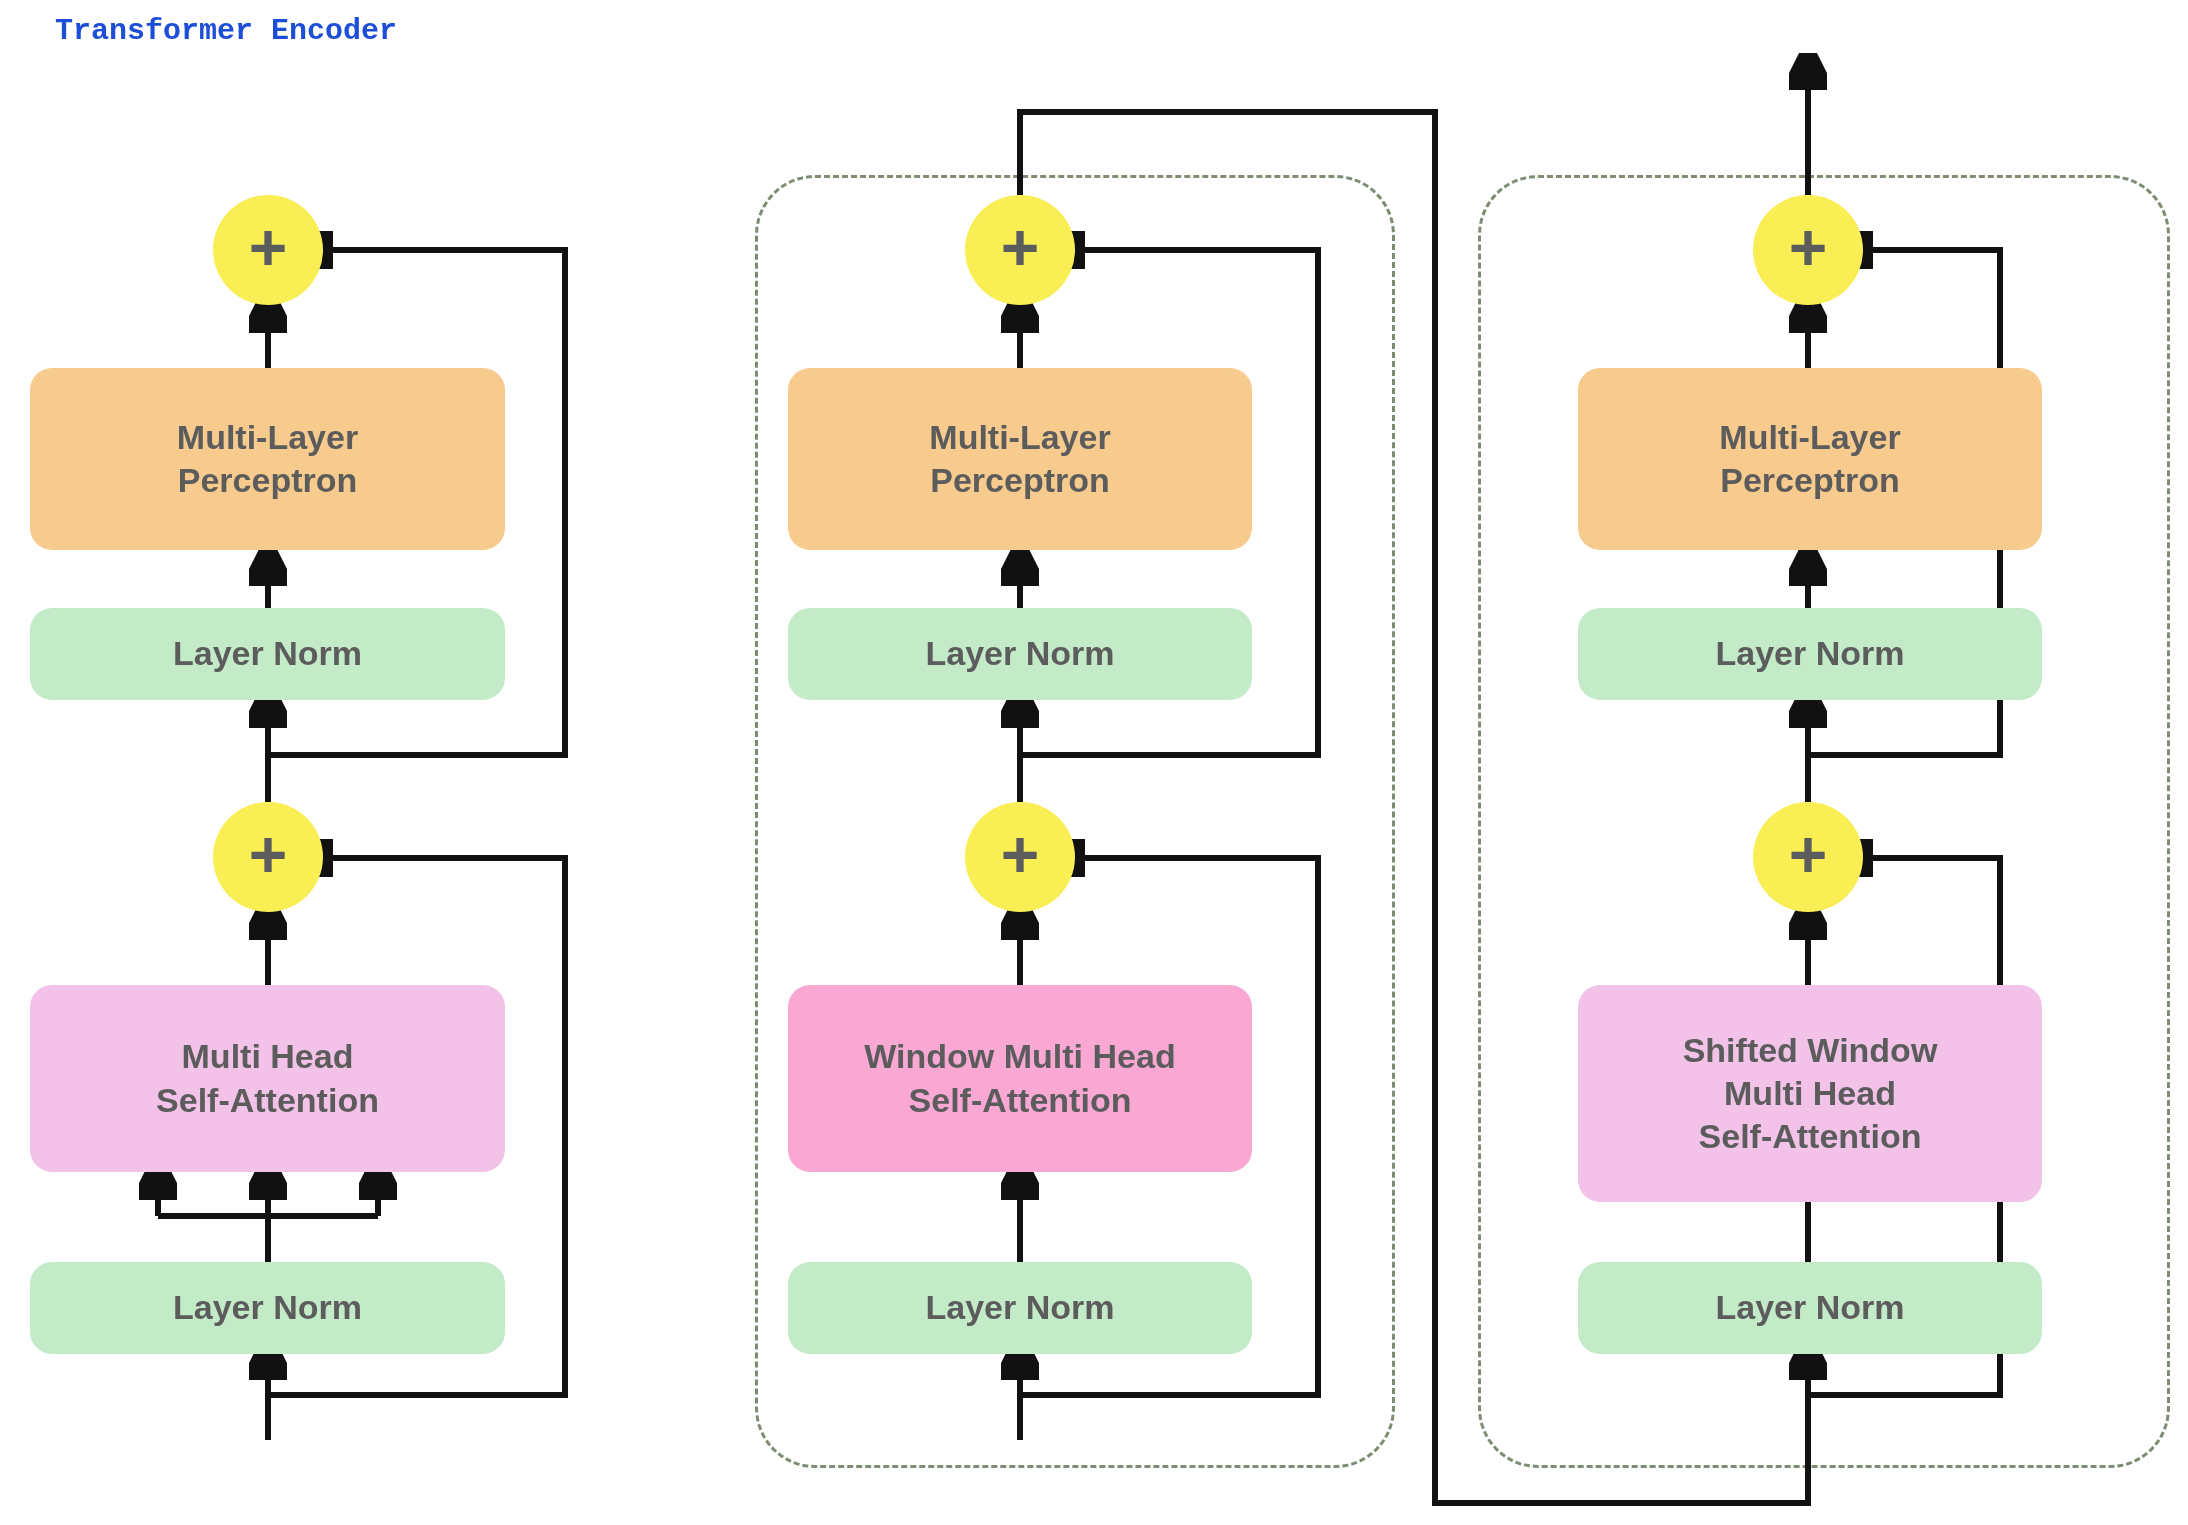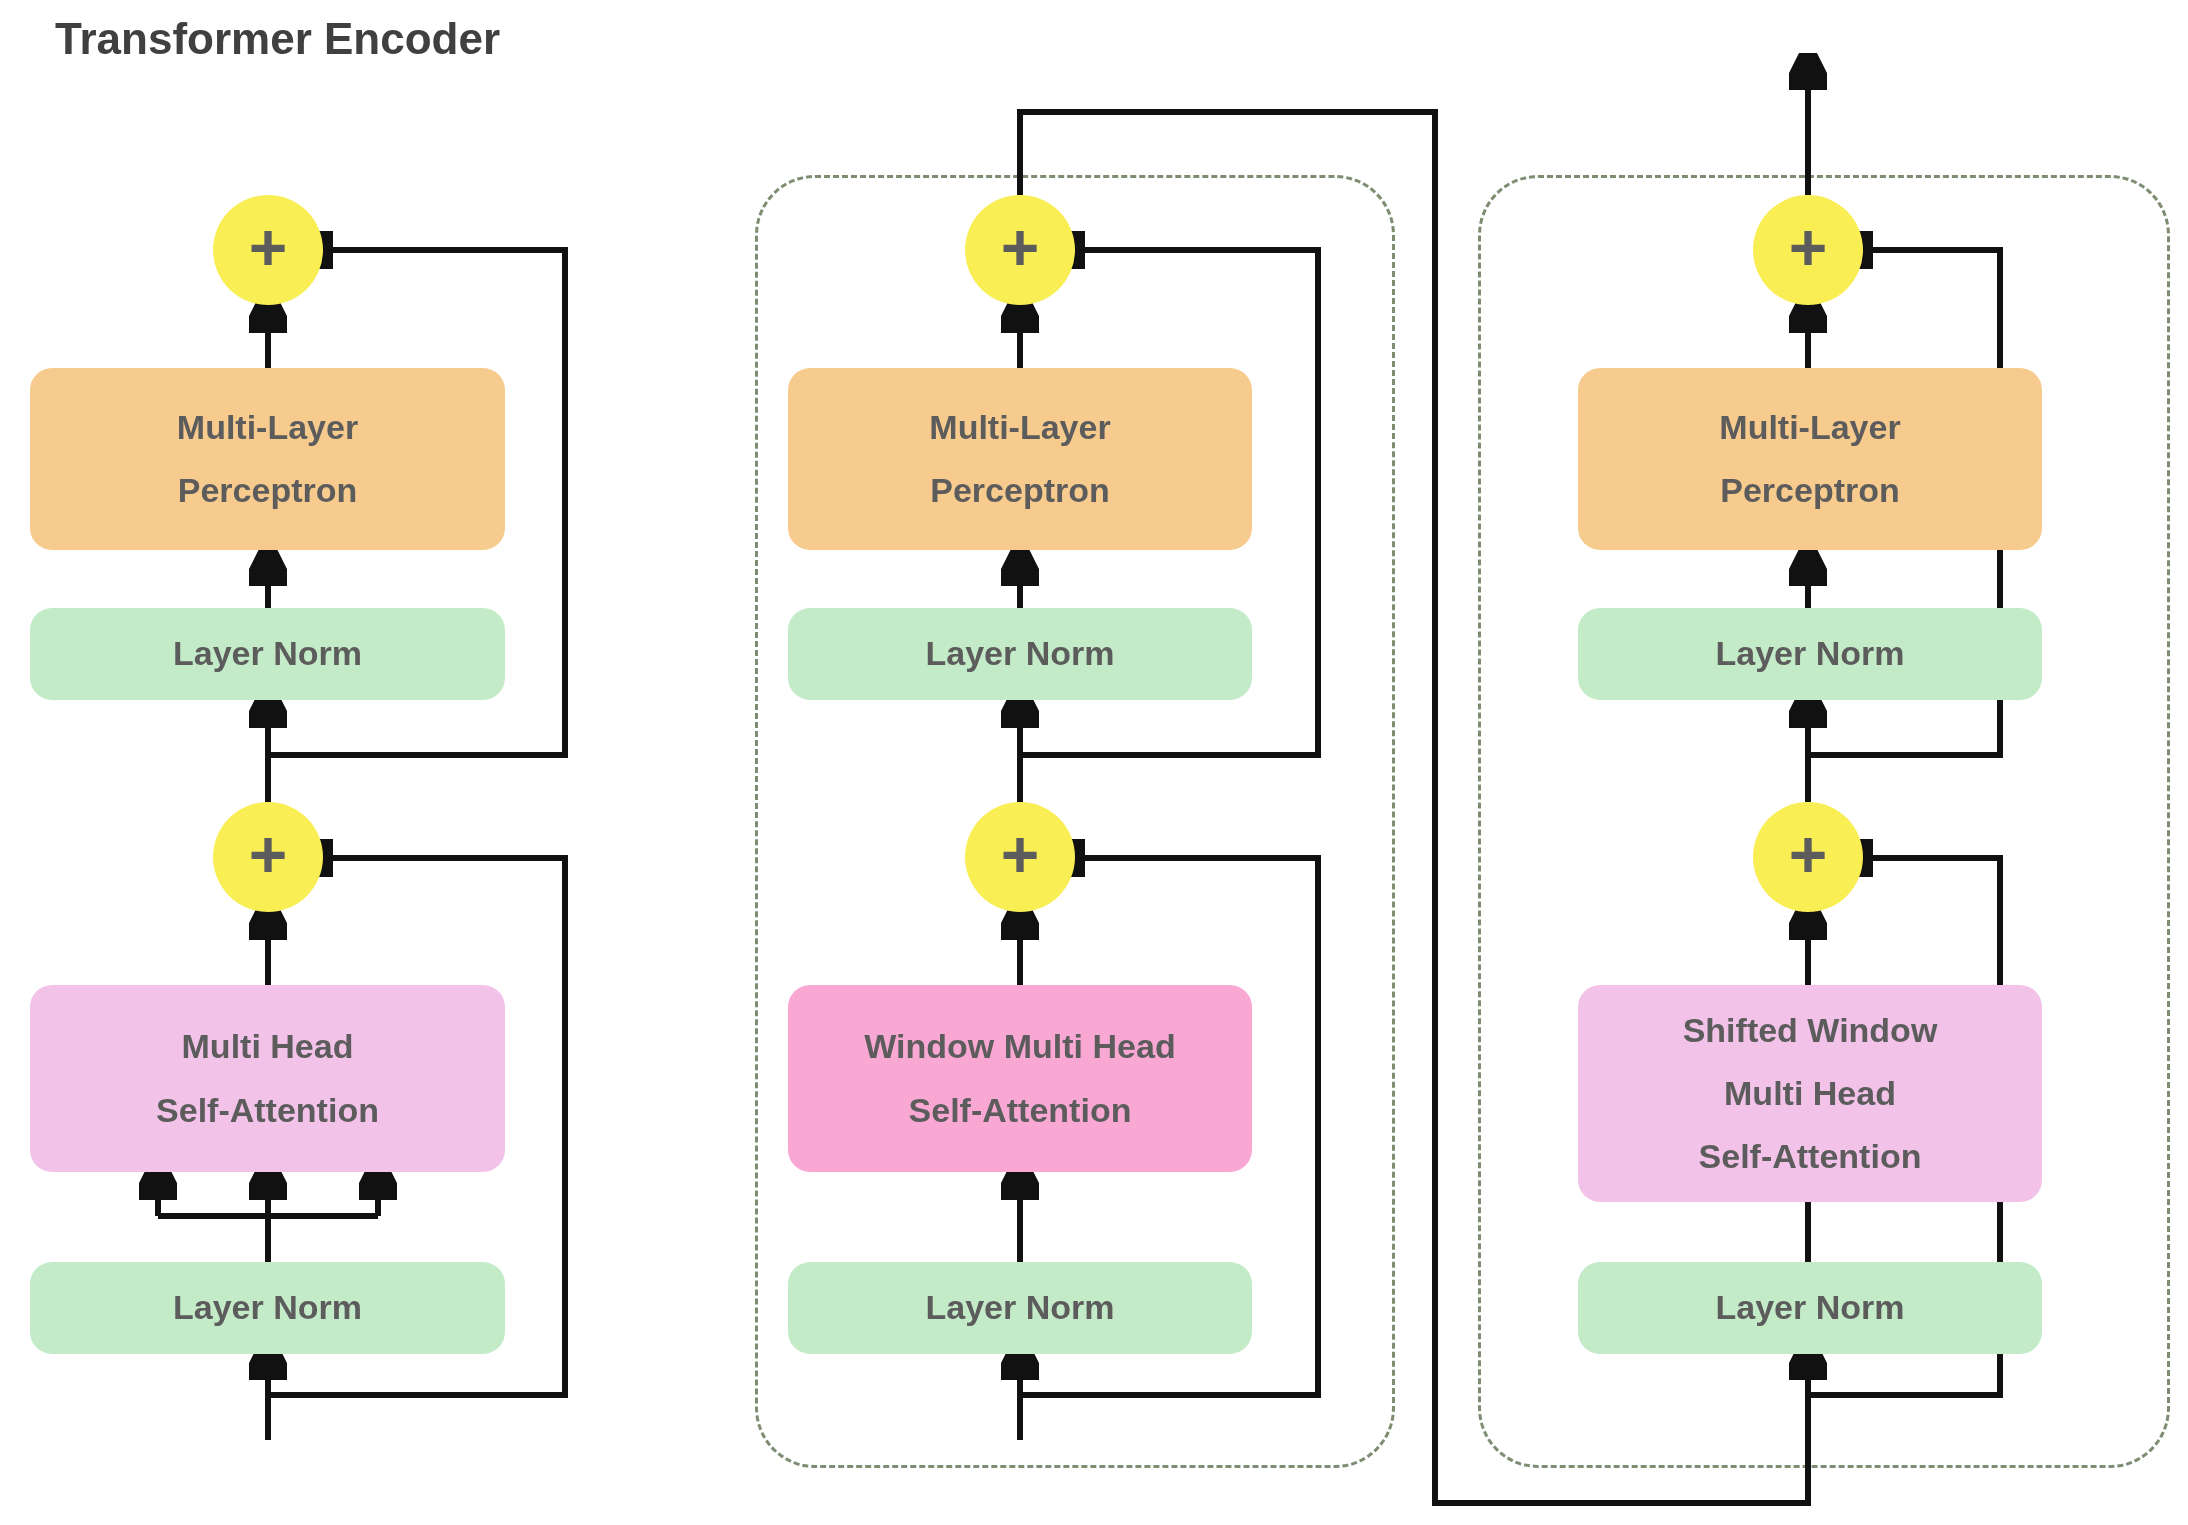--- a/index.html
+++ b/index.html
@@ -1,24 +1,24 @@
 <!DOCTYPE html>
 <html><head>
 <meta charset="utf-8">
 <style>
   html,body{margin:0;padding:0;background:#ffffff;}
   body{width:2188px;height:1525px;position:relative;overflow:hidden;
        font-family:"Liberation Sans","DejaVu Sans",sans-serif;}
   #stage{position:absolute;inset:0;width:2188px;height:1525px;}
-  .title{position:absolute;font-weight:bold;font-size:44px;color:#404040;white-space:nowrap;}
+  .title{position:absolute;font-weight:bold;font-size:30px;color:#1d4ed8;white-space:nowrap;font-family:Liberation Mono, monospace;}
   #title-encoder{left:55px;top:14px;}
   #title-swin{left:1228px;top:14px;}
   .node{position:absolute;border-radius:22px;display:flex;flex-direction:column;
         align-items:center;justify-content:center;text-align:center;
-        font-weight:bold;font-size:34px;color:#5c5c5c;line-height:1.27;gap:20px;}
+        font-weight:bold;font-size:34px;color:#5c5c5c;line-height:1.27;}
   .node span{display:block;}
   .plus{position:absolute;border-radius:50%;display:flex;align-items:center;
         justify-content:center;background:#FAEE55;color:#5c5c5c;
         font-size:66px;font-weight:bold;line-height:1;padding-bottom:6px;box-sizing:border-box;}
   .dashed{position:absolute;border:3px dashed #7e8d72;border-radius:60px;box-sizing:border-box;}
   svg.wires{position:absolute;left:0;top:0;width:2188px;height:1525px;overflow:visible;}
   svg.wires path,svg.wires line{stroke:#111111;stroke-width:6;fill:none;}
 </style>
 </head>
 <body>

